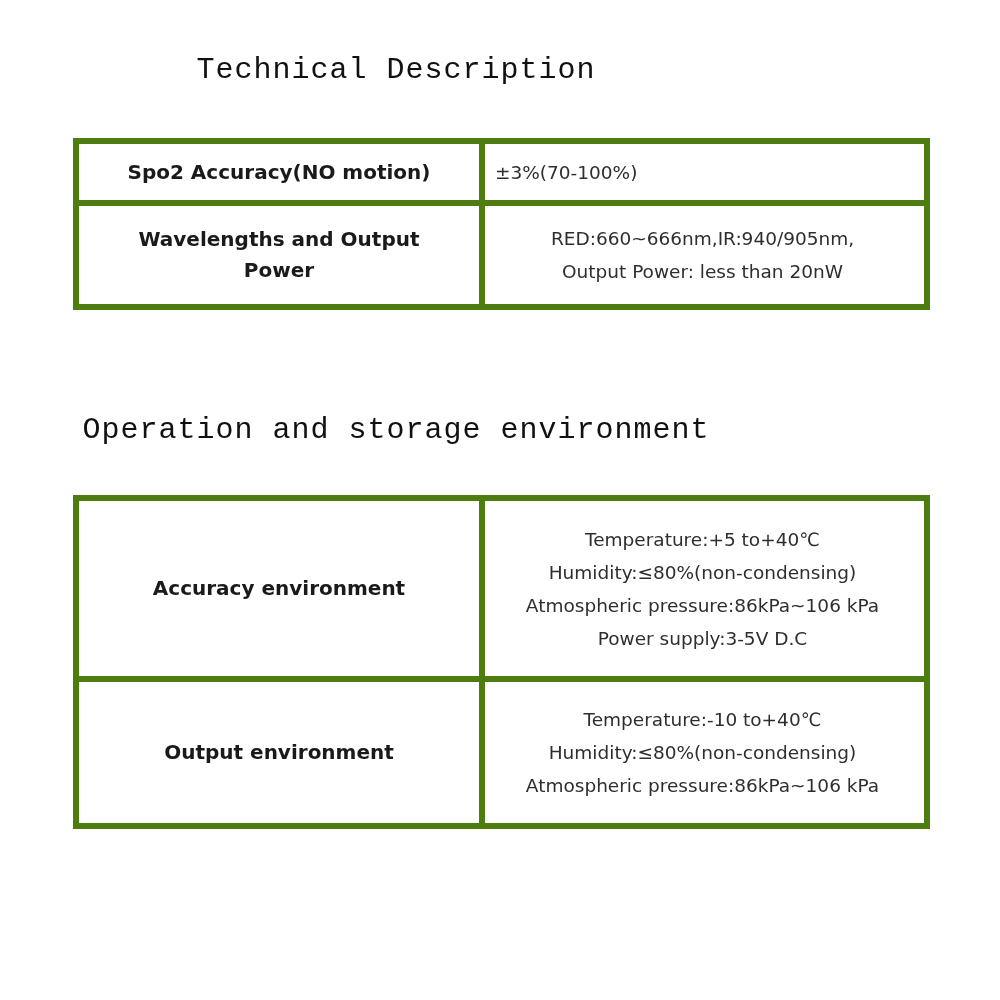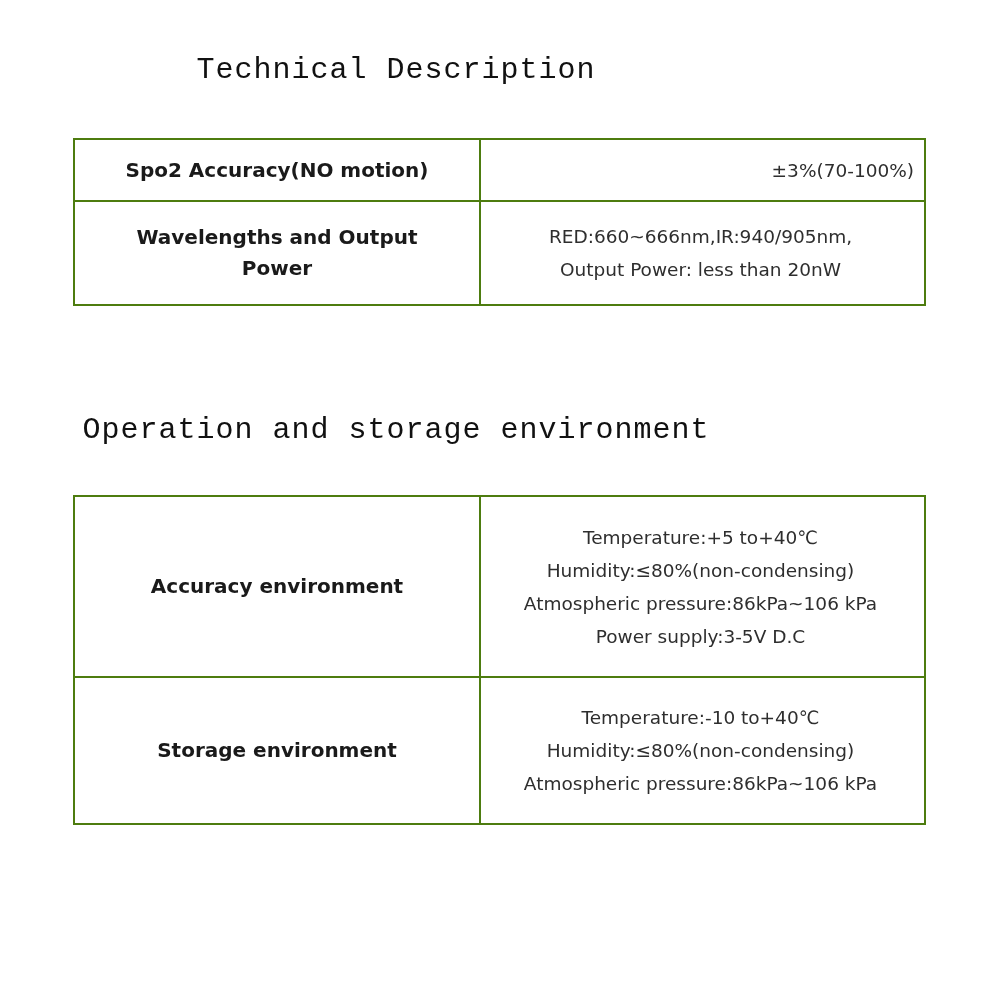--- a/index.html
+++ b/index.html
@@ -36,21 +36,21 @@
     width: 851px;
     border-collapse: collapse;
     table-layout: fixed;
     border: 2px solid #000000;
     background: #ffffff;
   }
   table.table-technical { top: 138px; }
   table.table-environment { top: 495px; }
 
   table.spec-table td {
-    border: 2px solid #4d7c0f;
+    border: 6px solid #4d7c0f;
     overflow: hidden;
   }
   col.col-label { width: 406px; }
   col.col-value { width: 445px; }
 
   .row-h1 { height: 62px; }
   .row-h2 { height: 79px; }
   .row-h3 { height: 104px; margin-left: 42px; }
   .row-h4 { height: 181px; }
   .row-h5 { height: 147px; }
@@ -63,21 +63,21 @@
     vertical-align: middle;
     color: #1a1a1a;
     padding: 0 30px;
   }
   td.value-cell {
     font-size: 18.5px;
     color: #2e2e2e;
     vertical-align: middle;
   }
   td.value-center {
-    text-align: right;
+    text-align: left;
     padding: 0 10px;
   }
   td.value-left {
     text-align: center;
     padding: 4px 22px 4px 18px;
     line-height: 33px;
   }
   .value-line { white-space: nowrap; }
 </style>
 </head>
@@ -116,21 +116,21 @@
     <tr class="row-h4">
       <td class="label-cell">Accuracy environment</td>
       <td class="value-cell value-left">
         <div class="value-line">Temperature:+5 to+40℃</div>
         <div class="value-line">Humidity:≤80%(non-condensing)</div>
         <div class="value-line">Atmospheric pressure:86kPa~106 kPa</div>
         <div class="value-line">Power supply:3-5V D.C</div>
       </td>
     </tr>
     <tr class="row-h5">
-      <td class="label-cell">Storage environment</td>
+      <td class="label-cell">Output environment</td>
       <td class="value-cell value-left">
         <div class="value-line">Temperature:-10 to+40℃</div>
         <div class="value-line">Humidity:≤80%(non-condensing)</div>
         <div class="value-line">Atmospheric pressure:86kPa~106 kPa</div>
       </td>
     </tr>
   </tbody>
 </table>
 
 </body></html>

